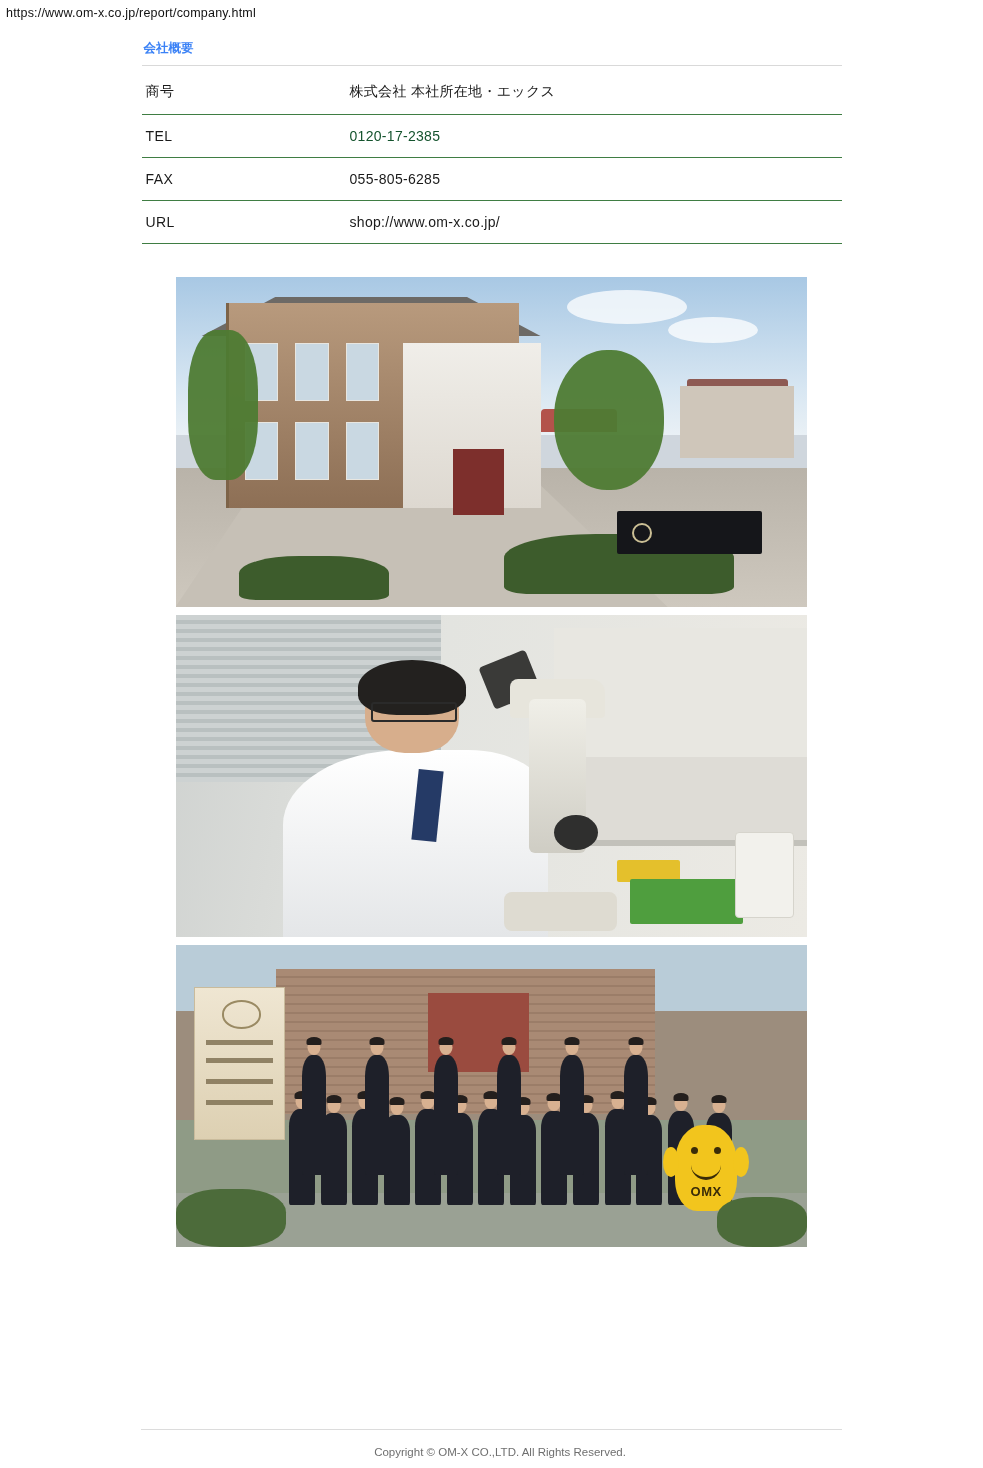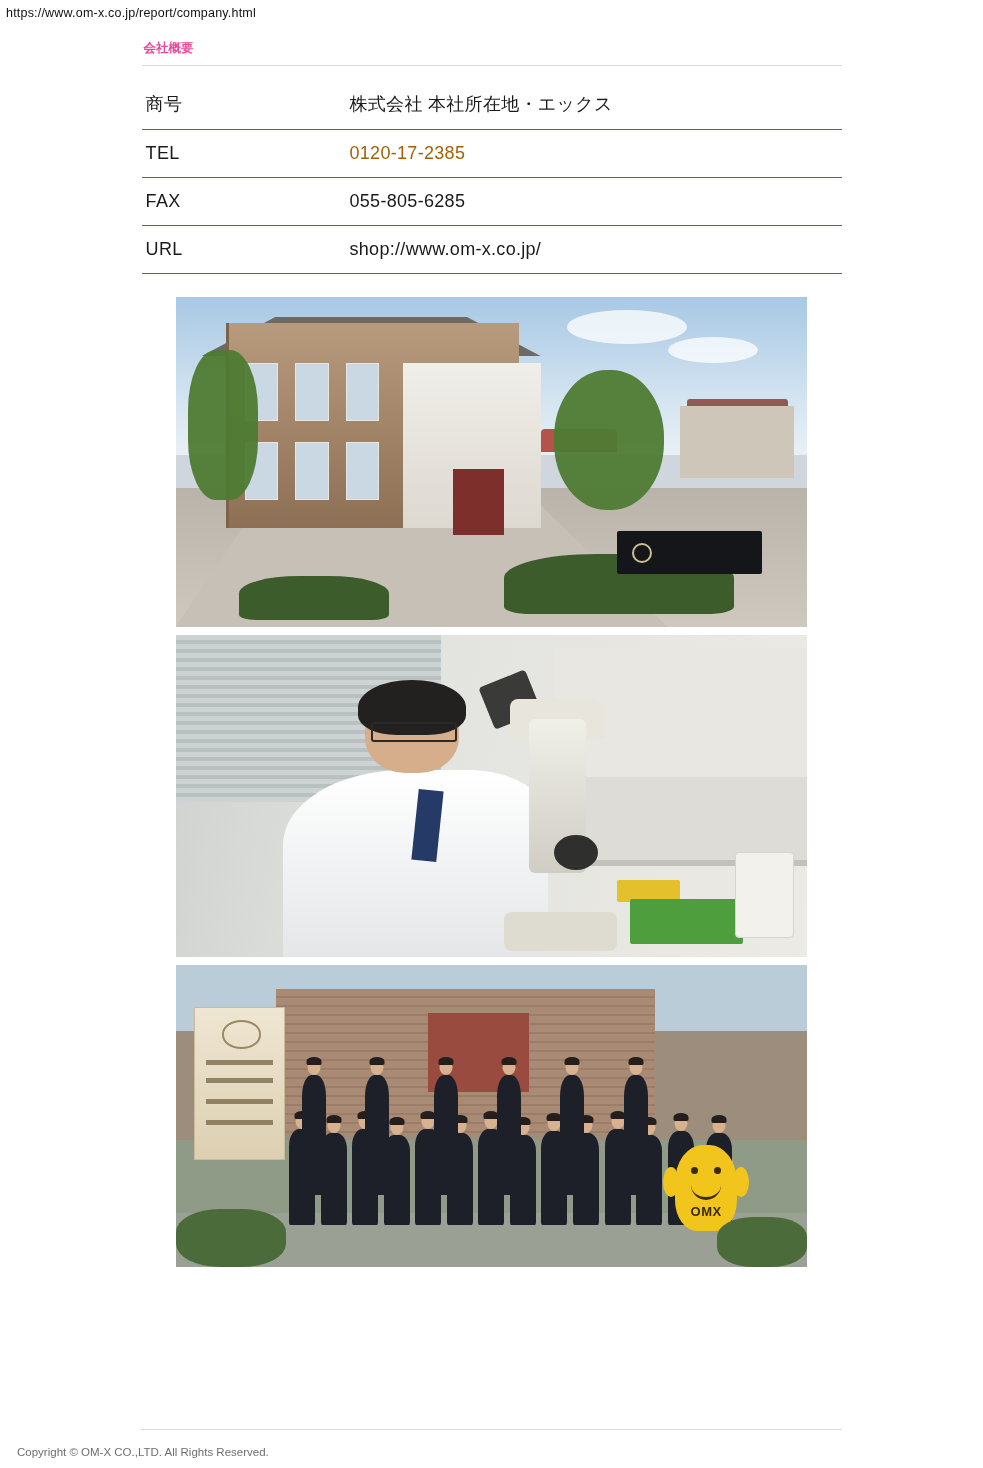--- a/index.html
+++ b/index.html
@@ -23,52 +23,52 @@
     white-space: nowrap;
   }
   .page {
     width: 700px;
     margin: 0 auto;
     padding-top: 16px;
   }
   .section-title {
     font-size: 12.5px;
     font-weight: bold;
-    color: #ec4899;
+    color: #3b82f6;
     padding: 4px 0 8px 2px;
     border-bottom: 1px solid #d9d9d9;
-    margin-bottom: 13px;
+    margin-bottom: 4px;
   }
   table.company {
     width: 100%;
     border-collapse: collapse;
     table-layout: fixed;
   }
   table.company tr td {
     padding: 13px 4px 13px 4px;
-    font-size: 18px;
+    font-size: 14px;
     vertical-align: middle;
     border-bottom: 1px solid #3f7d43;
   }
   table.company tr td.label {
     width: 186px;
     color: #1a1a1a;
     letter-spacing: 0.4px;
   }
   table.company tr td.value {
     color: #1a1a1a;
     padding-left: 14px;
     letter-spacing: 0.3px;
   }
   table.company tr td.value a {
-    color: #a16207;
+    color: #14532d;
     text-decoration: none;
   }
   .photos {
-    margin-top: 23px;
+    margin-top: 33px;
     display: flex;
     flex-direction: column;
     gap: 8px;
     padding-left: 34px;
   }
   .photo {
     width: 631px;
     position: relative;
     overflow: hidden;
     background: #cfd6dd;
@@ -279,20 +279,21 @@
     position: absolute; top: 26%; width: 16px; height: 30px;
     background: #f2c51d; border-radius: 50%;
   }
   .shrub {
     position: absolute; bottom: 0; background: #4c6b3a; border-radius: 40%;
   }
 
   .footer {
     position: absolute;
     left: 0; right: 0; bottom: 10px;
+    text-align: center;
     font-size: 11.5px;
     color: #6f6f6f;
     margin-left: 17px;
   }
   .footer-rule {
     position: absolute;
     left: 141px; right: 141px; bottom: 38px;
     border-top: 1px solid #dcdcdc;
   }
 </style>

